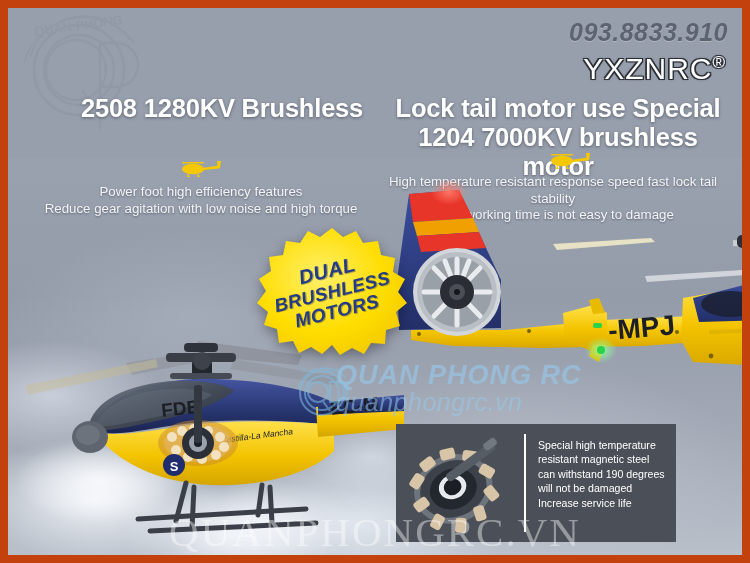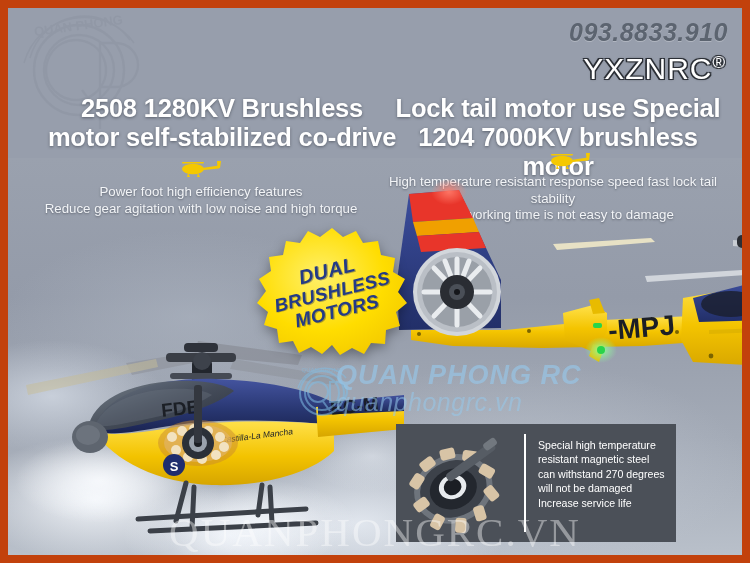--- a/index.html
+++ b/index.html
@@ -210,21 +210,20 @@
         </g>
         <text x="65" y="22" font-family="Liberation Sans, sans-serif" font-size="13" font-weight="bold" fill="#6d7482" text-anchor="middle" transform="rotate(-8 65 22)">QUAN PHONG</text>
       </svg>
     </div>
 
     <div class="phone">093.8833.910</div>
     <div class="brand"><span>YXZNRC</span><sup>®</sup></div>
 
     <div class="headline left">
       <div>2508 1280KV Brushless</div>
-      <div>motor self-stabilized co-drive</div>
     </div>
     <div class="heli-divider left">
       <svg viewBox="0 0 48 22">
         <g fill="#f5c800">
           <ellipse cx="19" cy="13" rx="11" ry="5.2"></ellipse>
           <path d="M28 12 L45 9.5 L45 12.5 L30 14 Z"></path>
           <path d="M43 5 L47 5 L46 12 L43.5 12 Z"></path>
           <rect x="8" y="6" width="22" height="1.6" rx=".8"></rect>
           <path d="M14 17 L13 21 L16 21 Z"></path>
           <path d="M24 17 L23 21 L26 21 Z"></path>
@@ -502,19 +501,19 @@
             <ellipse cx="56" cy="56" rx="24" ry="20" fill="#23272e"></ellipse>
             <ellipse cx="56" cy="54" rx="14" ry="12" fill="#e8ebee"></ellipse>
             <ellipse cx="56" cy="54" rx="9" ry="8" fill="#1b1e24"></ellipse>
 
             <rect x="54" y="40" width="58" height="9" rx="4" fill="#565c64" transform="rotate(-14 54 44)"></rect>
             <rect x="100" y="26" width="14" height="8" rx="3" fill="#72787f" transform="rotate(-14 100 30)"></rect>
           </g>
         </svg>
       </div>
       <div class="panel-rule"></div>
-      <div class="panel-text">Special high temperature resistant magnetic steel can withstand 270 degrees will not be damaged Increase service life</div>
+      <div class="panel-text">Special high temperature resistant magnetic steel can withstand 190 degrees will not be damaged Increase service life</div>
     </div>
 
     <div class="wm-bottom">QUANPHONGRC.VN</div>
 
   </div>
 </div>
 
 </body></html>

